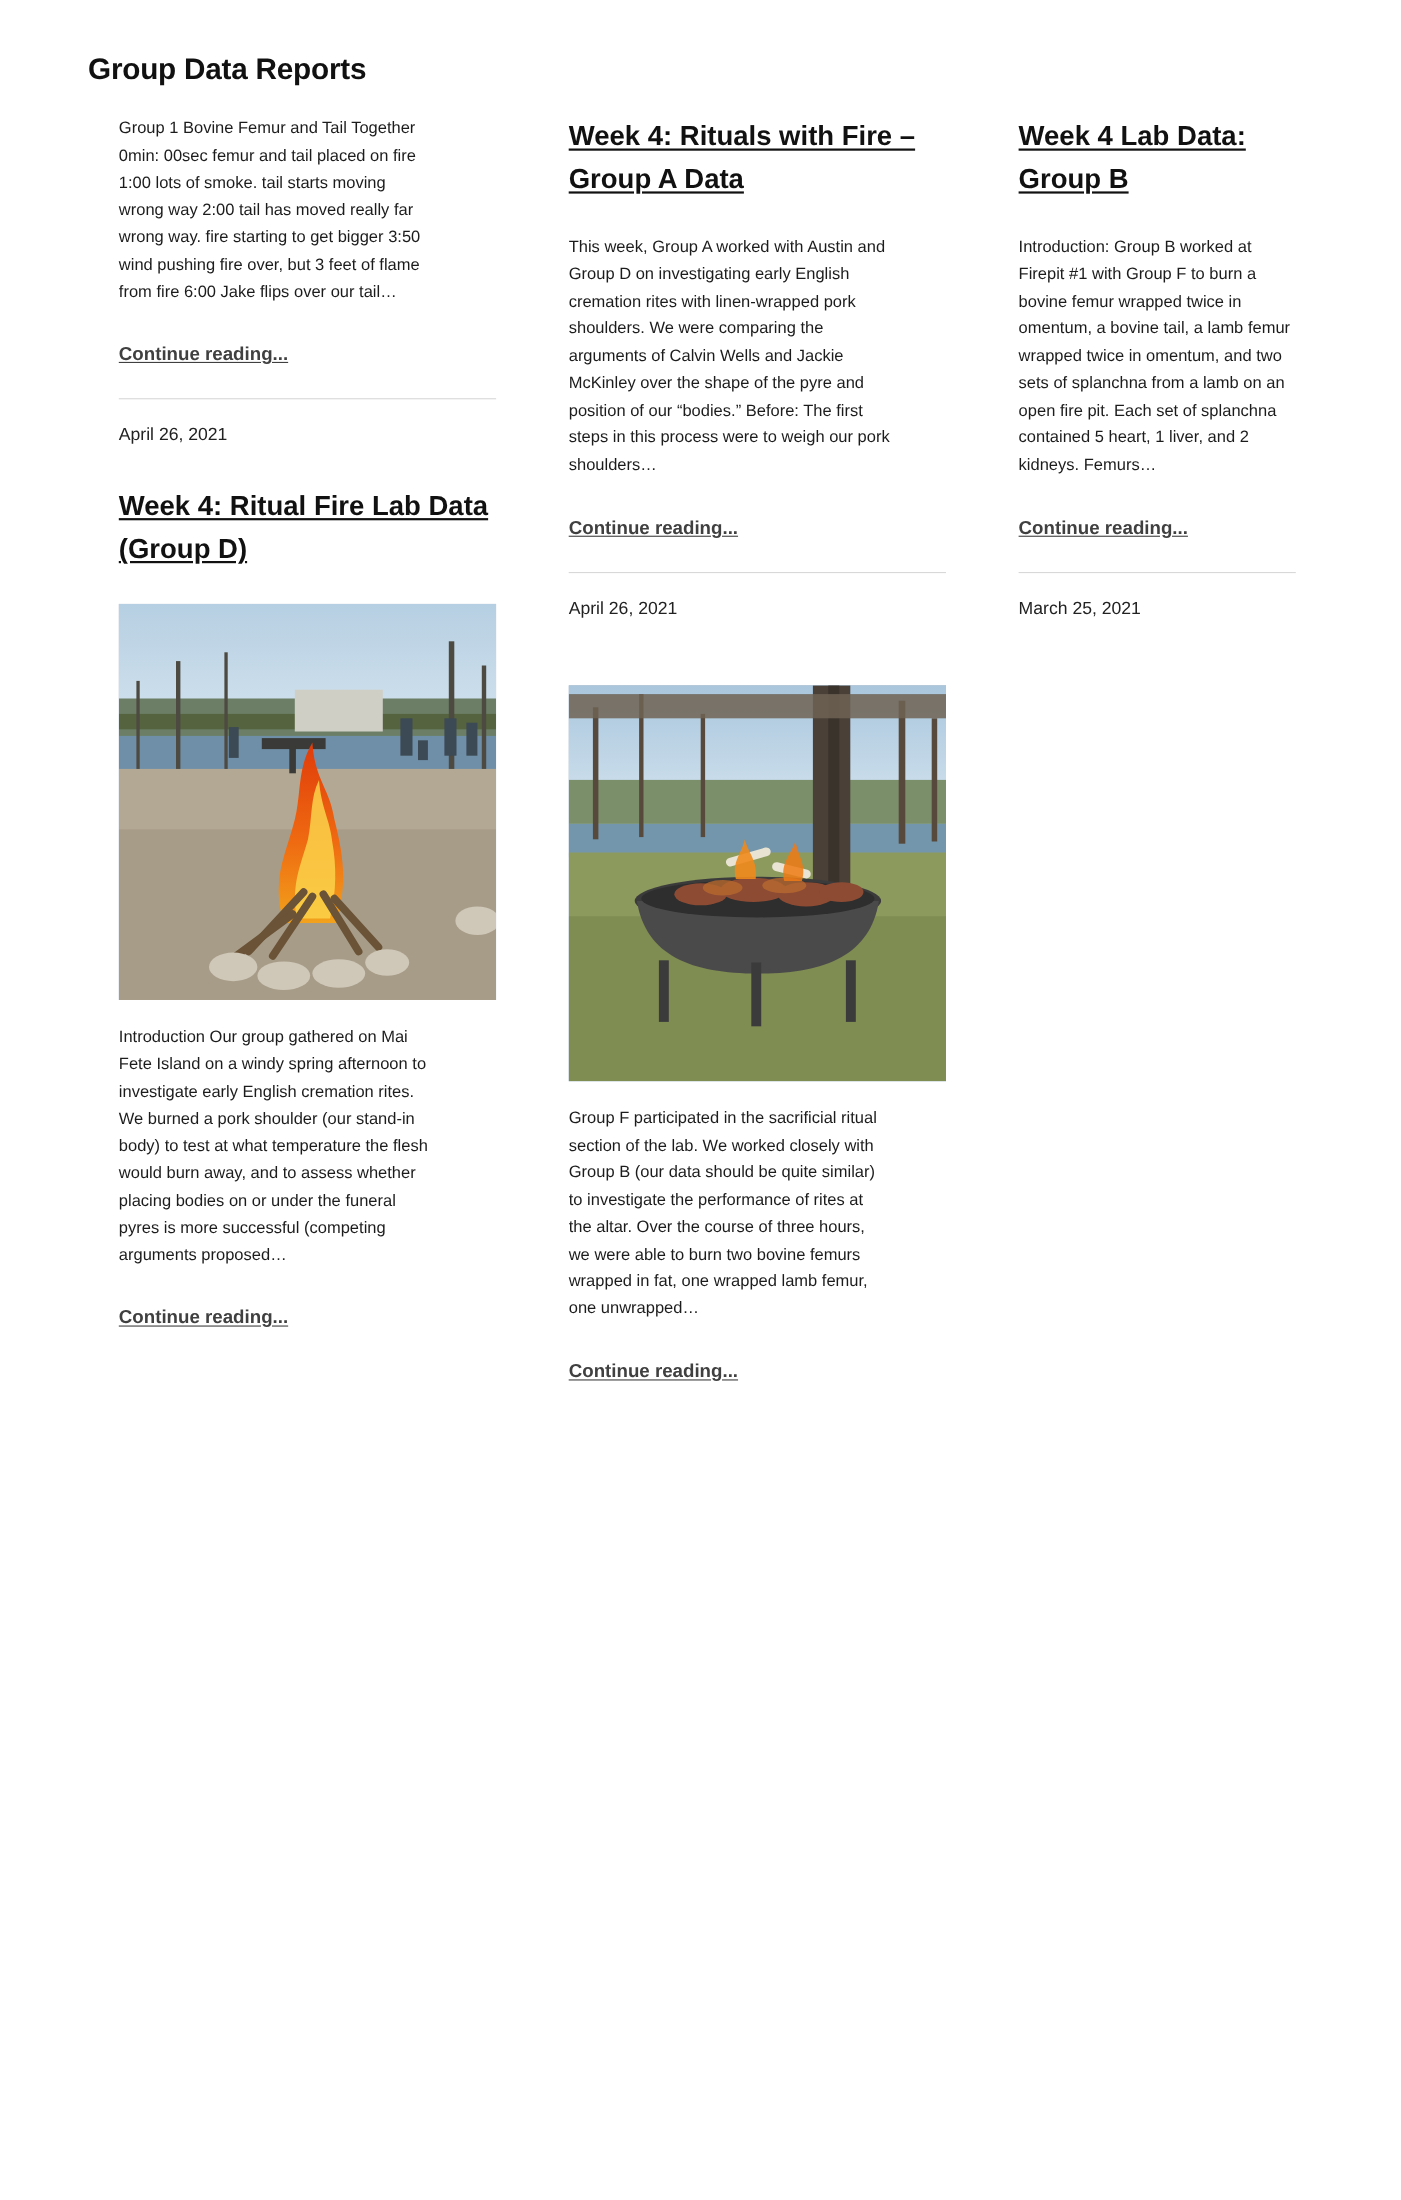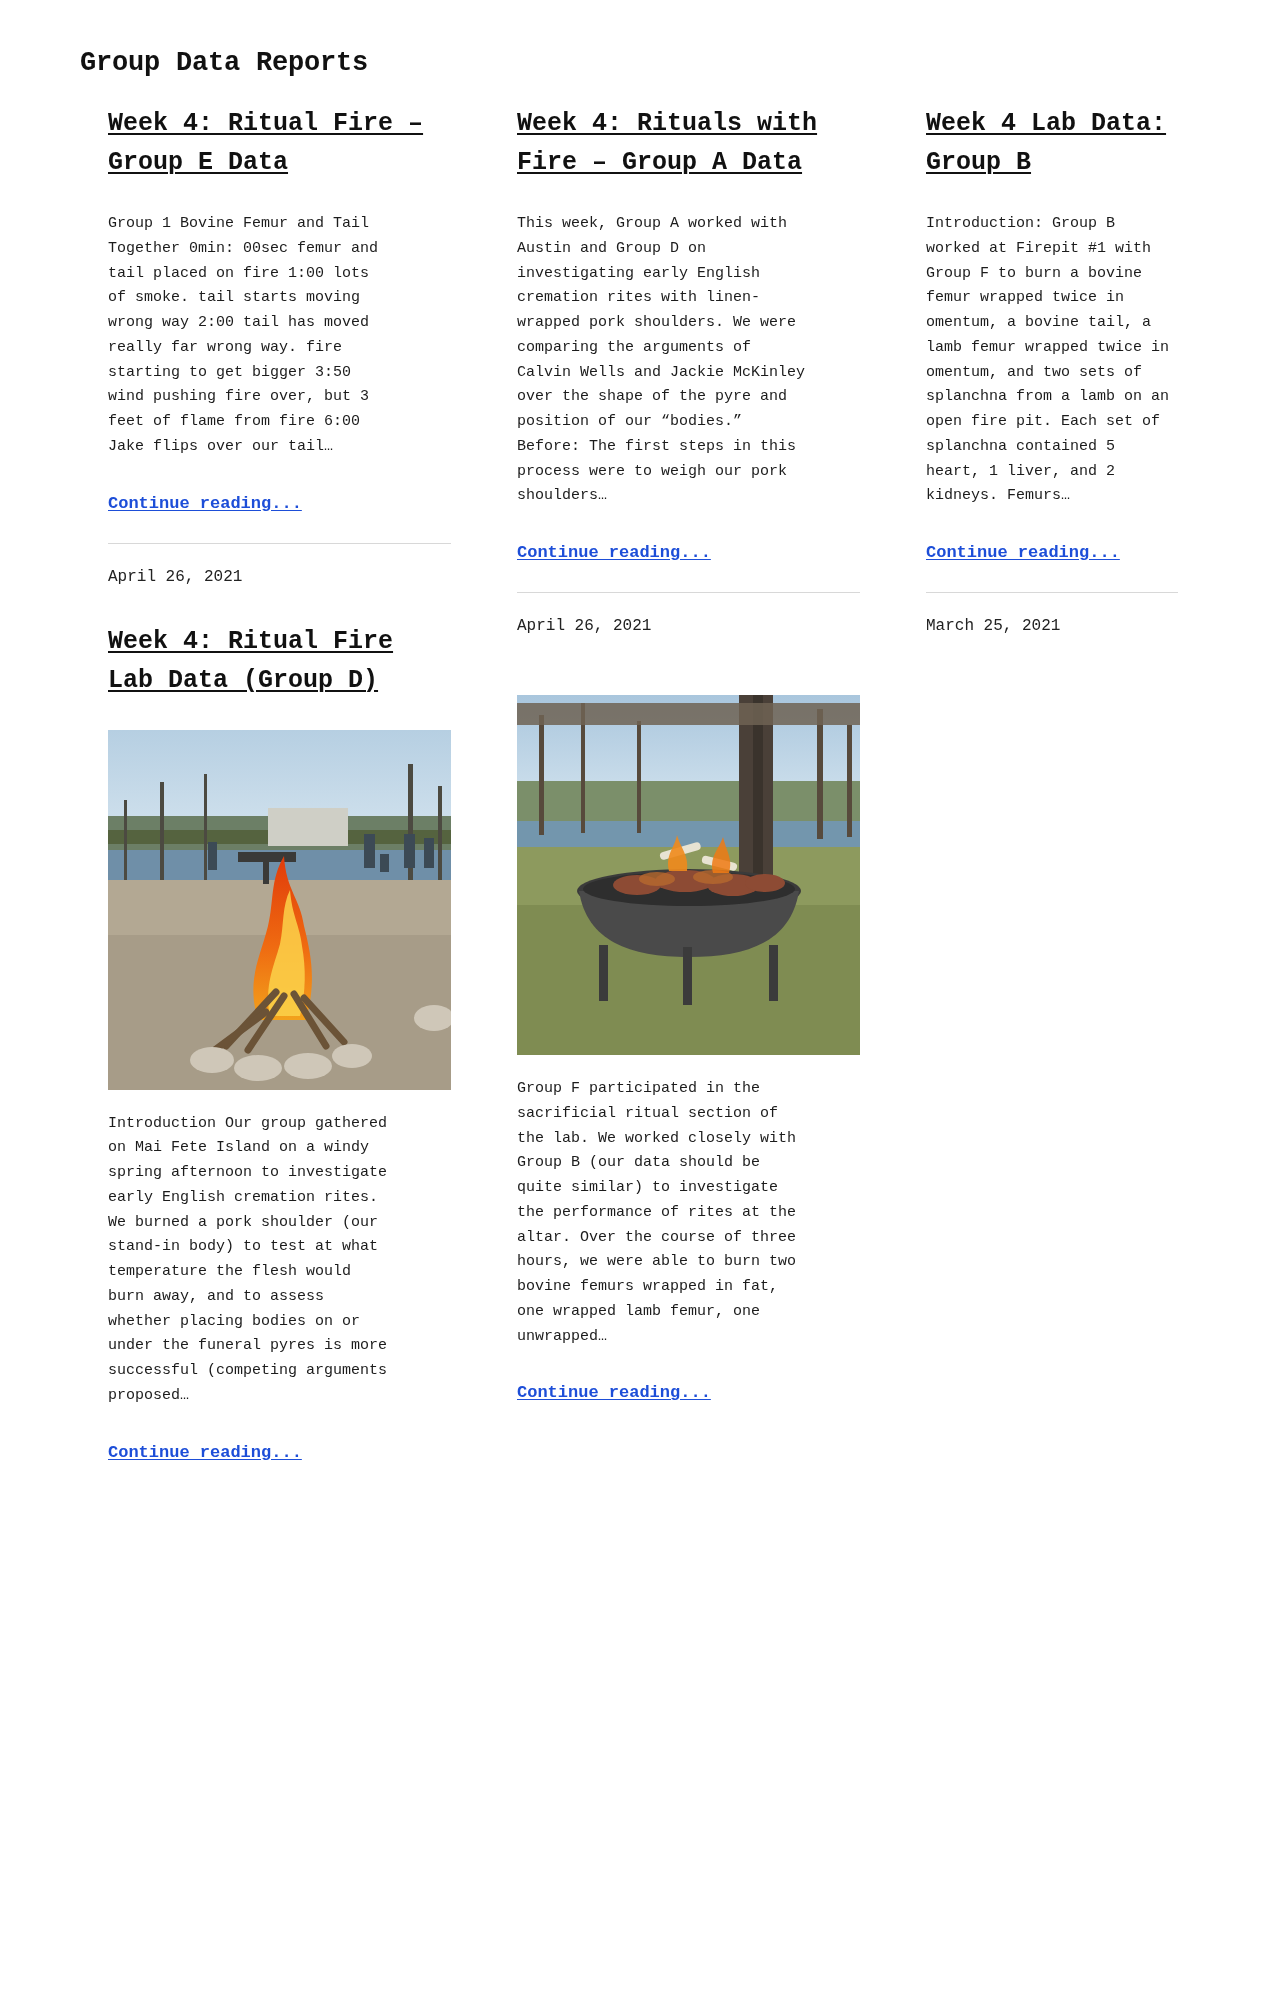--- a/index.html
+++ b/index.html
@@ -11,21 +11,20 @@
     width: 1274px;
     min-height: 2000px;
     font-family: "Liberation Sans", sans-serif;
     color: #1a1a1a;
     -webkit-font-smoothing: antialiased;
   }
   .page {
     width: 1274px;
     box-sizing: border-box;
     padding: 48px 96px 0 80px;
-    font-family: Liberation Mono, monospace;
   }
   .page-title {
     font-size: 27px;
     font-weight: bold;
     letter-spacing: -0.2px;
     margin: 0 0 26px 0;
     color: #111111;
   }
   .grid {
     display: grid;
@@ -64,21 +63,21 @@
     font-size: 15px;
     line-height: 1.65;
     margin: 0 0 34px 0;
     color: #1c1c1c;
     max-width: 285px;
   }
   .excerpt.wide { max-width: 292px; }
   .continue {
     font-size: 17px;
     font-weight: bold;
-    color: #1d4ed8;
+    color: #404040;
     text-decoration: underline;
     text-underline-offset: 2px;
     cursor: pointer;
     display: inline-block;
   }
   .divider {
     border: 0;
     border-top: 1px solid #d8d8d8;
     margin: 30px 0 0 0;
   }
@@ -96,21 +95,20 @@
 
 <div class="page">
 
   <h1 class="page-title">Group Data Reports</h1>
 
   <div class="grid">
 
     <div class="col-inner">
 
       <div class="card card-block">
-        <a class="card-title">Week 4: Ritual Fire – Group E Data</a>
         <p class="excerpt">Group 1 Bovine Femur and Tail Together 0min: 00sec femur and tail placed on fire 1:00 lots of smoke. tail starts moving wrong way 2:00 tail has moved really far wrong way. fire starting to get bigger 3:50 wind pushing fire over, but 3 feet of flame from fire 6:00 Jake flips over our tail…</p>
         <a class="continue">Continue reading...</a>
         <hr class="divider">
         <span class="post-date">April 26, 2021</span>
       </div>
 
       <div class="card card-block" style="margin-top:32px">
         <a class="card-title">Week 4: Ritual Fire Lab Data (Group D)</a>
         <div class="card-figure">
           <svg viewBox="0 0 343 360" preserveAspectRatio="none" aria-hidden="true">

